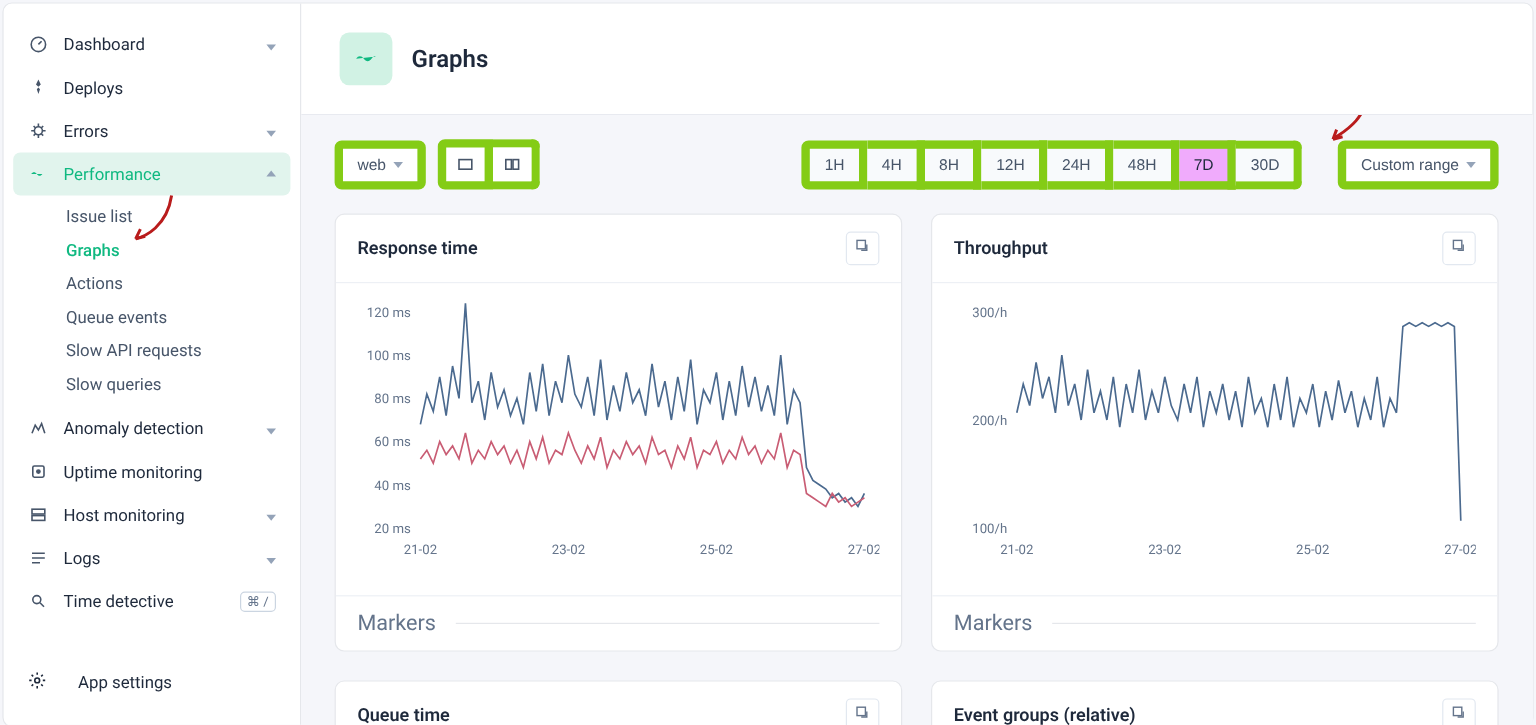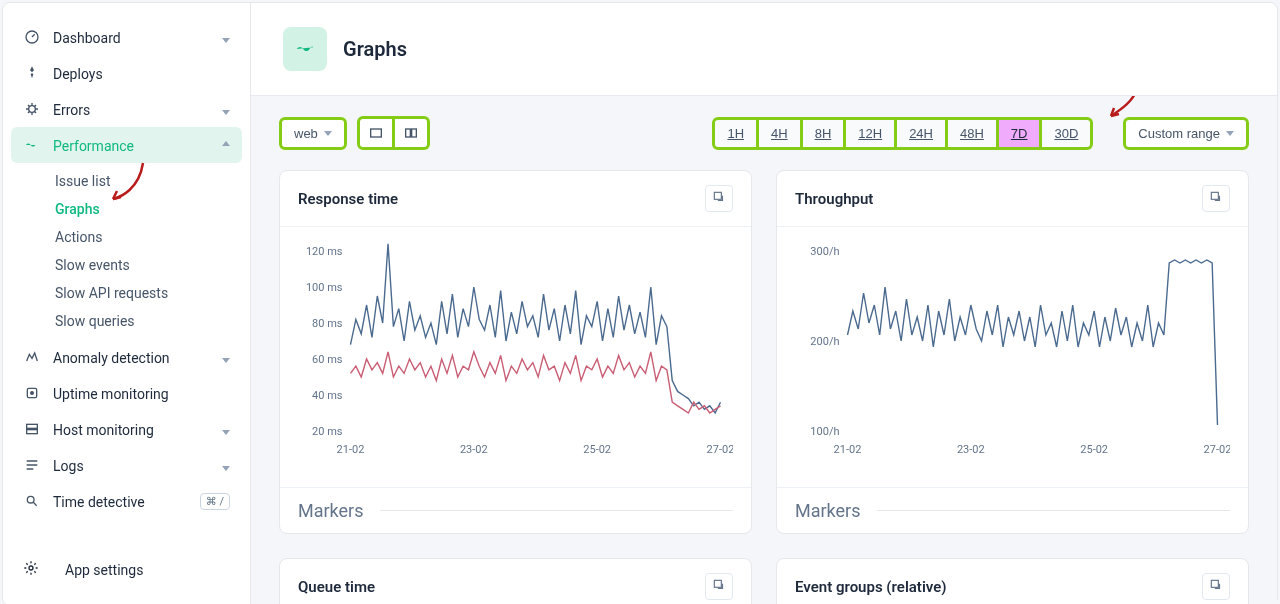--- a/index.html
+++ b/index.html
@@ -86,33 +86,33 @@
     overflow: auto;
   }
   .toolbar {
     display: flex;
     align-items: center;
     gap: 10px;
     margin-bottom: 20px;
   }
   .select-btn, .icon-btn, .range-btn, .custom-btn {
     background: #fff;
-    border: 3px solid #84cc16;
+    border: 7px solid #84cc16;
     border-radius: 6px;
     padding: 6px 12px;
     font-size: 13px;
     color: #475569;
     cursor: pointer;
     display: flex;
     align-items: center;
     gap: 6px;
   }
   .icon-btn { padding: 6px 8px; }
   .btn-group { display: flex; }
-  .btn-group > * { border-radius: 0; text-decoration: underline; }
+  .btn-group > * { border-radius: 0; }
   .btn-group > *:first-child { border-radius: 6px 0 0 6px; }
   .btn-group > *:last-child { border-radius: 0 6px 6px 0; }
   .btn-group > * + * { border-left: 0; }
   .range-group { margin-left: auto; display: flex; }
   .range-btn.active { background: #f0abfc; font-weight: 500; color: #1e293b; }
   .range-btn { background: #f8fafc; }
   .cards { display: grid; grid-template-columns: 1fr 1fr; gap: 24px; }
   .card {
     background: #fff;
     border: 1px solid #e5e7eb;
@@ -184,21 +184,21 @@
             <path d="M3 12c2-3 5-3 7 0s5 3 7 0"></path>
           </svg>
       </span>
       <span>Performance</span>
       <span class="chevron" style="transform:rotate(180deg)"><span class="chev-down"></span></span>
     </div>
     <div class="sub-items" style="position:relative">
       <div class="sub-item">Issue list</div>
       <div class="sub-item active">Graphs</div>
       <div class="sub-item">Actions</div>
-      <div class="sub-item">Slow events</div>
+      <div class="sub-item">Queue events</div>
       <div class="sub-item">Slow API requests</div>
       <div class="sub-item">Slow queries</div>
       <svg class="arrow" style="left:92px;top:-4px" width="48" height="48" viewBox="0 0 48 48">
           <path d="M40 4 C 36 30, 18 38, 10 40" stroke="#b91c1c" stroke-width="2.5" fill="none"></path>
           <path d="M10 40 l8 -2 M10 40 l4 -8" stroke="#b91c1c" stroke-width="2.5" fill="none"></path>
         </svg>
     </div>
     <div class="nav-item">
       <span class="icon">
         <svg class="icon-svg" viewBox="0 0 24 24" fill="none" stroke="currentColor" stroke-width="2">

